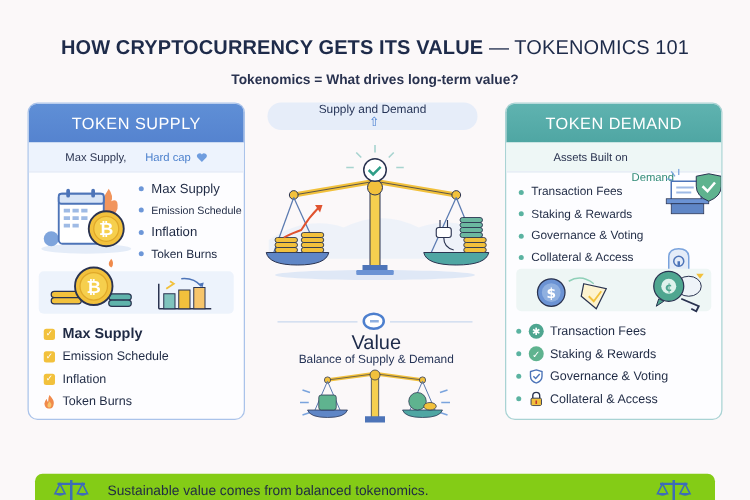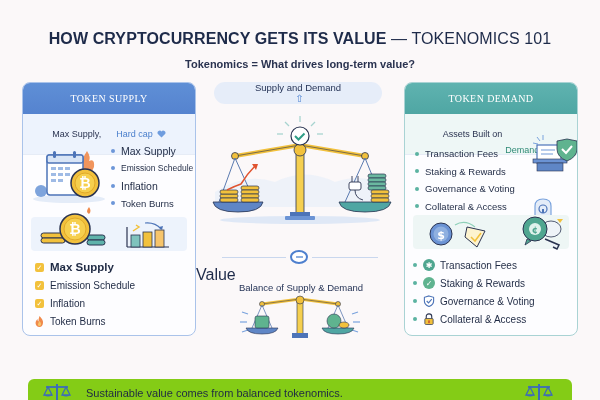--- a/index.html
+++ b/index.html
@@ -24,26 +24,26 @@
 
   
   .panel {
     position: absolute; top: 82px; width: 174px; height: 254px;
     border-radius: 8px; background: #fdfdff; overflow: hidden;
   }
   .panel.left { left: 22px; border: 1.5px solid #aac3ea; }
   .panel.right { left: 404px; border: 1.5px solid #a9d3d4; }
   .panel .head {
     height: 31px; display: flex; align-items: center; justify-content: center;
-    font-size: 10px; font-weight: normal; color: #fff; letter-spacing: 0.4px; font-family: Liberation Serif, serif;
+    font-size: 13px; font-weight: normal; color: #fff; letter-spacing: 0.4px;
   }
   .panel.left .head { background: linear-gradient(#5f8fd6, #5583cf); }
   .panel.right .head { background: linear-gradient(#5fb3b0, #4fa6a3); }
   .panel .sub {
-    height: 41px; display: flex; align-items: center; justify-content: center;
+    height: 24px; display: flex; align-items: center; justify-content: center;
     font-size: 9px; color: #2a3350; border-bottom: 1px solid #e6ecf6;
   }
   .panel.left .sub { background: #edf3fd; }
   .panel.right .sub { background: #eef7f6; }
   .accent-blue { color: #4a7fcc; margin-left: 15px; }
   .accent-teal { color: #2f8a76; margin-left: 3px; margin-top: 32px; }
 
   .bullets { position: absolute; list-style: none; }
   .bullets li {
     display: flex; align-items: center; font-size: 9.5px; color: #1f2a44;
@@ -93,21 +93,21 @@
   .divider {
     position: absolute; top: 257px; height: 1px; background: #c9d7ee;
   }
   .eq-circle {
     position: absolute; left: 290px; top: 250px; width: 18px; height: 14px;
     border: 2px solid #4d7fce; border-radius: 50%; background: #fff;
     display: flex; align-items: center; justify-content: center;
   }
   .eq-circle span { width: 7px; height: 2px; background: #8fb0e0; display: block; }
   .value-word {
-    position: absolute; left: 196px; top: 266px; width: 210px; 
+    position: absolute; left: 196px; top: 266px; width: 210px; text-align: center;
     font-size: 16px; color: #1e2b4a;
   }
 
   
   .footer {
     position: absolute; left: 28px; top: 345px; width: 544px; height: 27px;
     border-radius: 6px; background: #84cc16;
     display: flex; align-items: center; margin-top: 34px;
   }
   .footer .text { font-size: 11px; color: #1f2a44; margin-left: 58px; }

